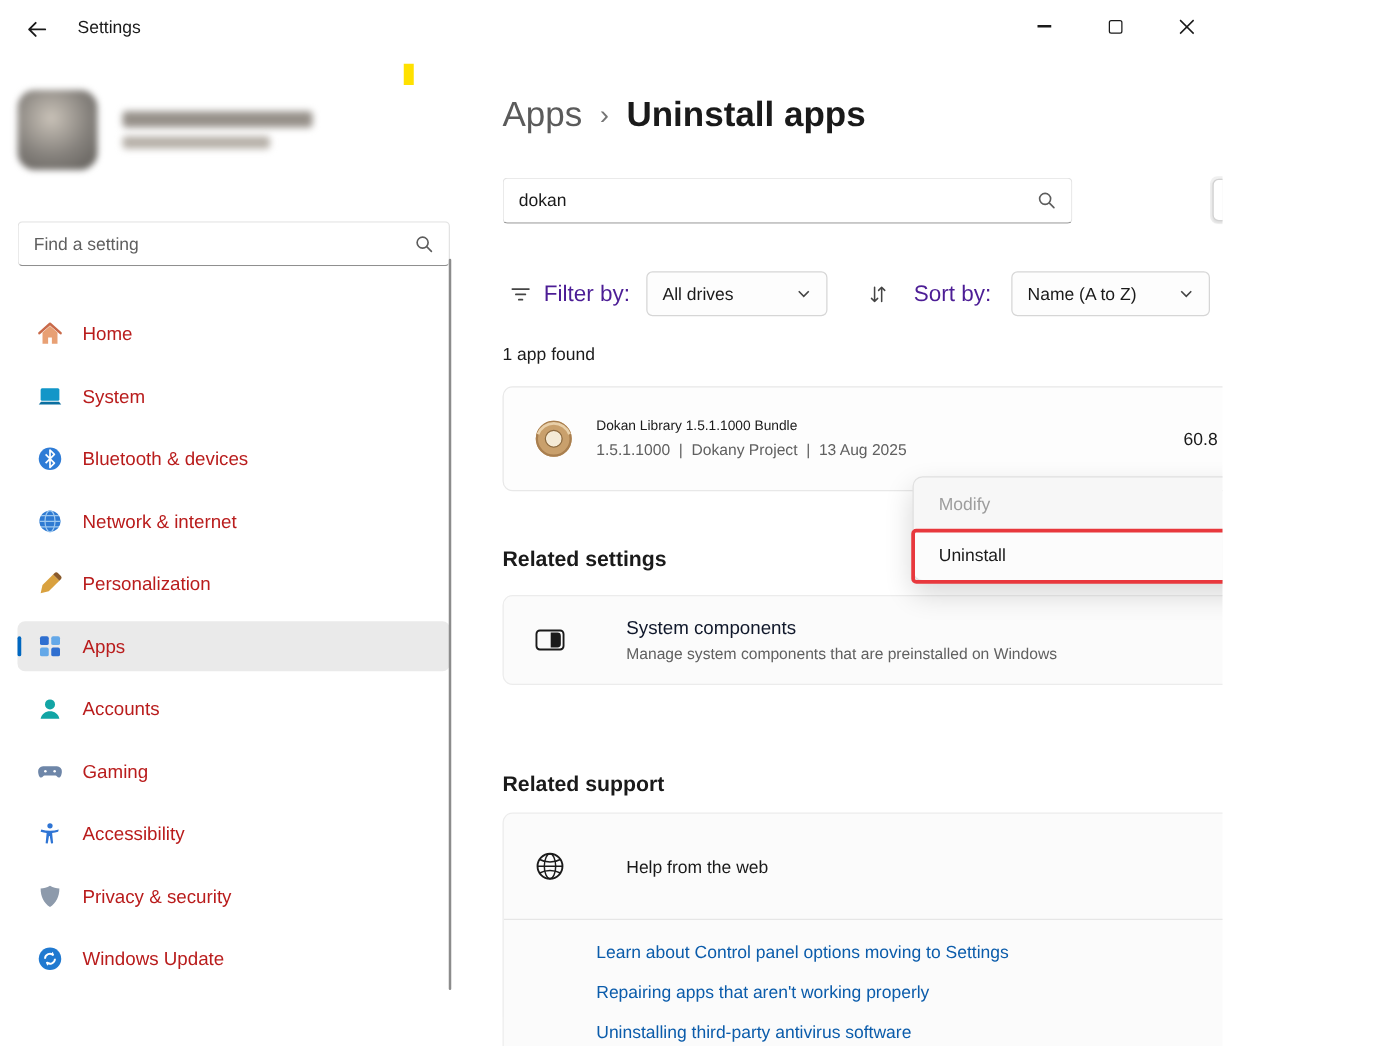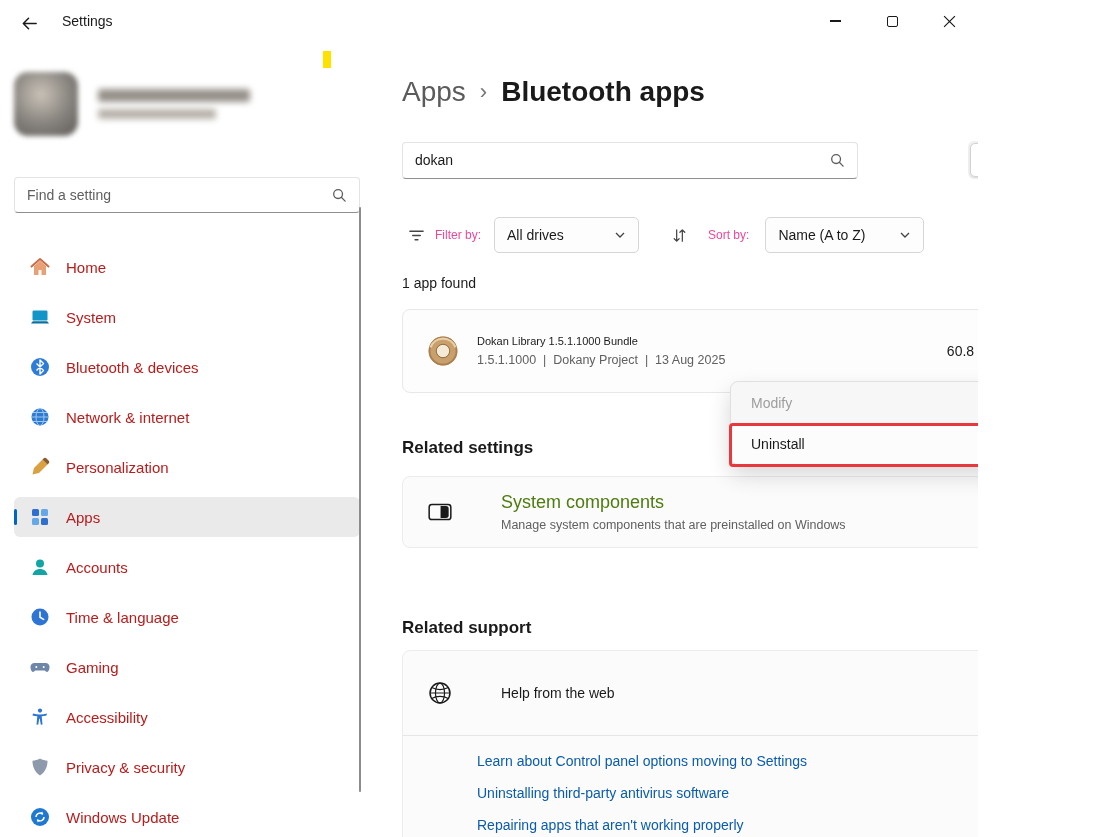--- a/index.html
+++ b/index.html
@@ -52,42 +52,42 @@
   .app-search { width:456px; height:37px; background:#ffffff; border:1px solid #e3e3e3; border-bottom:1px solid #8f8f8f; border-radius:4px; display:flex; align-items:center; }
   .app-search input { flex:1; border:none; outline:none; background:transparent; font:14px "Liberation Sans",sans-serif; padding:0 8px 0 12px; color:#1a1a1a; }
   .app-search .icon-wrap { margin-right:12px; display:flex; }
   .view-toggle { display:flex; align-items:center; background:#f0f0f0; border-radius:6px; padding:2px; height:38px; }
   .vt-btn { position:relative; width:40px; height:34px; display:flex; align-items:center; justify-content:center; border-radius:5px; cursor:pointer; }
   .vt-btn.selected { background:#ffffff; border:1px solid #d2d2d2; box-shadow:0 1px 2px rgba(0,0,0,.08); }
   .vt-indicator { position:absolute; bottom:2px; left:50%; transform:translateX(-50%); width:16px; height:3px; border-radius:2px; background:#0067c0; }
 
   .filter-row { margin-top:38px; height:36px; display:flex; align-items:center; }
   .fr-icon { display:flex; margin-left:6px; margin-right:10px; }
-  .fr-label { font-size:12px; color:#ec4899; }
+  .fr-label { font-size:18px; color:#4c1d95; }
   .dropdown { height:36px; background:#fdfdfd; border:1px solid #d6d6d6; border-radius:5px; display:flex; align-items:center; justify-content:space-between; padding:0 12px; cursor:pointer; }
   .dropdown .dd-value { font-size:14px; color:#1a1a1a; margin-right:18px; }
   .dd-filter { margin-left:13px; width:145px; }
   .dd-sort { margin-left:16px; width:159px; }
   .sort-gap { margin-left:32px; }
 
   .result-count { margin-top:22px; font-size:14px; color:#1b1b1b; height:19px; }
 
   .app-card { margin-top:15px; height:84px; background:#fdfdfd; border:1px solid #e8e8e8; border-radius:8px; display:flex; align-items:center; padding:0 24px 0 22px; }
   .app-icon { width:36px; height:36px; margin-right:16px; flex:0 0 auto; }
   .app-text .app-name { font-size:11px; color:#1a1a1a; }
   .app-text .app-details { font-size:12.5px; color:#606060; margin-top:6px; white-space:pre; }
   .app-size { margin-left:auto; font-size:14px; color:#1a1a1a; }
   .more-btn { margin-left:38px; border:none; background:transparent; cursor:pointer; display:flex; align-items:center; justify-content:center; width:30px; height:30px; border-radius:4px; }
 
   .section-heading { margin-top:45px; font-size:17px; font-weight:600; color:#1a1a1a; height:22px; }
   .section-heading.second { margin-top:70px; }
 
   .sys-card { margin-top:16px; height:72px; background:#fbfbfb; border:1px solid #ececec; border-radius:8px; display:flex; align-items:center; padding:0 24px; cursor:pointer; }
   .sys-icon { width:26px; height:26px; margin-right:48px; flex:0 0 auto; }
-  .sys-text .sys-title { font-size:18px; color:#4d7c0f; }
+  .sys-text .sys-title { font-size:15px; color:#0f172a; }
   .sys-text .sys-desc { font-size:12.5px; color:#606060; margin-top:5px; }
   .sys-chevron { margin-left:auto; display:flex; }
 
   .help-card { margin-top:10px; height:214px; background:#fbfbfb; border:1px solid #ececec; border-radius:8px; overflow:hidden; }
   .help-header { height:84px; display:flex; align-items:center; padding:0 24px; cursor:pointer; }
   .help-globe { width:26px; height:26px; margin-right:48px; flex:0 0 auto; }
   .help-title { font-size:14px; color:#1a1a1a; }
   .help-chevron { margin-left:auto; display:flex; }
   .help-divider { height:1px; background:#e6e6e6; }
   .help-links { padding:17px 24px 0 74px; }
@@ -213,29 +213,20 @@
             <svg viewBox="0 0 20 20">
               <circle cx="10" cy="6.5" r="4" fill="#12a5a5"></circle>
               <path d="M2.5 18c.8-4 4-6 7.5-6s6.7 2 7.5 6z" fill="#12a5a5"></path>
             </svg>
           </span>
         <span class="nav-label">Accounts</span>
       </div>
       <div class="nav-item">
         <span class="nav-icon">
             <svg viewBox="0 0 20 20">
-              <circle cx="10" cy="10" r="8.5" fill="#2e74d4"></circle>
-              <path d="M10 5v5.3l3.6 2.1" stroke="#fff" stroke-width="1.6" fill="none" stroke-linecap="round"></path>
-            </svg>
-          </span>
-        <span class="nav-label">Time &amp; language</span>
-      </div>
-      <div class="nav-item">
-        <span class="nav-icon">
-            <svg viewBox="0 0 20 20">
               <path d="M4.5 6h11a4 4 0 014 4.5c-.2 2.3-1 4.5-2.4 4.5-1.2 0-1.8-1.6-2.7-1.6H5.6c-.9 0-1.5 1.6-2.7 1.6C1.5 15 .7 12.8.5 10.5A4 4 0 014.5 6z" fill="#6e86a8"></path>
               <circle cx="6.3" cy="10" r="1" fill="#fff"></circle>
               <circle cx="13.7" cy="10" r="1" fill="#fff"></circle>
             </svg>
           </span>
         <span class="nav-label">Gaming</span>
       </div>
       <div class="nav-item">
         <span class="nav-icon">
             <svg viewBox="0 0 20 20">
@@ -265,21 +256,21 @@
       </div>
     </nav>
   </aside>
   <div class="side-scroll"></div>
 
   <main class="main">
 
     <div class="breadcrumb">
       <span class="bc-parent">Apps</span>
       <span class="bc-sep">›</span>
-      <span class="bc-current">Bluetooth apps</span>
+      <span class="bc-current">Uninstall apps</span>
     </div>
 
     <div class="search-row">
       <div class="app-search">
         <input value="dokan" style="">
         <span class="icon-wrap">
           <svg width="15" height="15" viewBox="0 0 16 16">
               <circle cx="6.5" cy="6.5" r="4.7" fill="none" stroke="#5d5d5d" stroke-width="1.4"></circle>
               <path d="M10.2 10.2l3.8 3.8" stroke="#5d5d5d" stroke-width="1.4" stroke-linecap="round"></path>
             </svg>
@@ -408,22 +399,22 @@
         <span class="help-title">Help from the web</span>
         <span class="help-chevron">
           <svg width="14" height="14" viewBox="0 0 12 12">
               <path d="M2 8l4-4 4 4" fill="none" stroke="#444" stroke-width="1.4"></path>
             </svg>
         </span>
       </div>
       <div class="help-divider"></div>
       <div class="help-links">
         <a class="help-link">Learn about Control panel options moving to Settings</a>
+        <a class="help-link">Repairing apps that aren't working properly</a>
         <a class="help-link">Uninstalling third-party antivirus software</a>
-        <a class="help-link">Repairing apps that aren't working properly</a>
       </div>
     </div>
   </main>
 
   <div class="context-menu">
     <div class="menu-item disabled">Modify</div>
     <div class="menu-item active">Uninstall</div>
     <div class="red-box"></div>
   </div>
 

